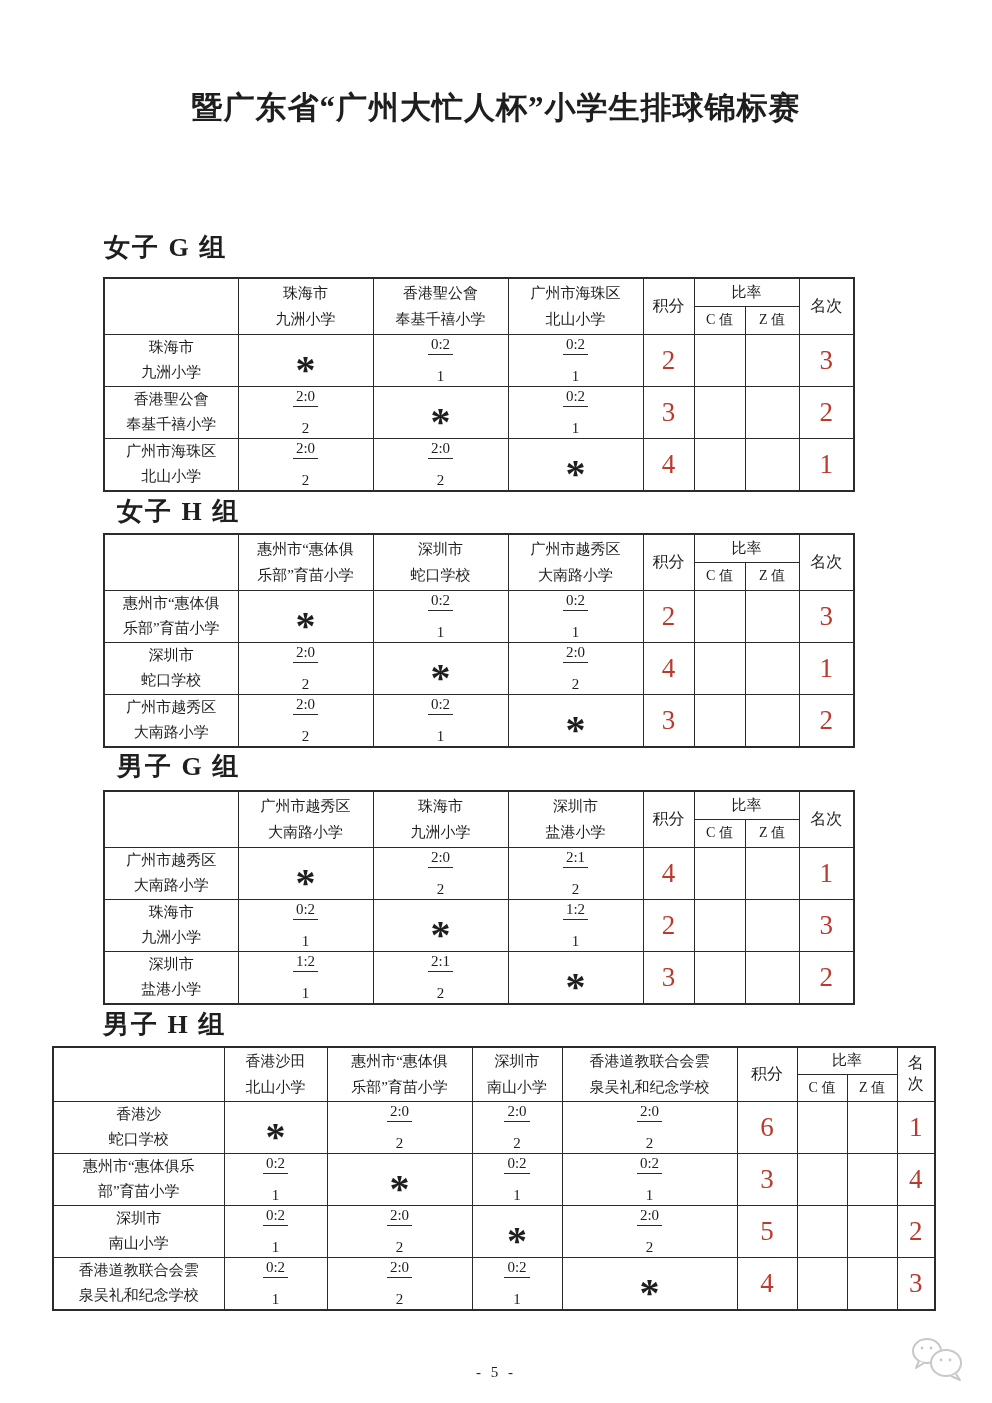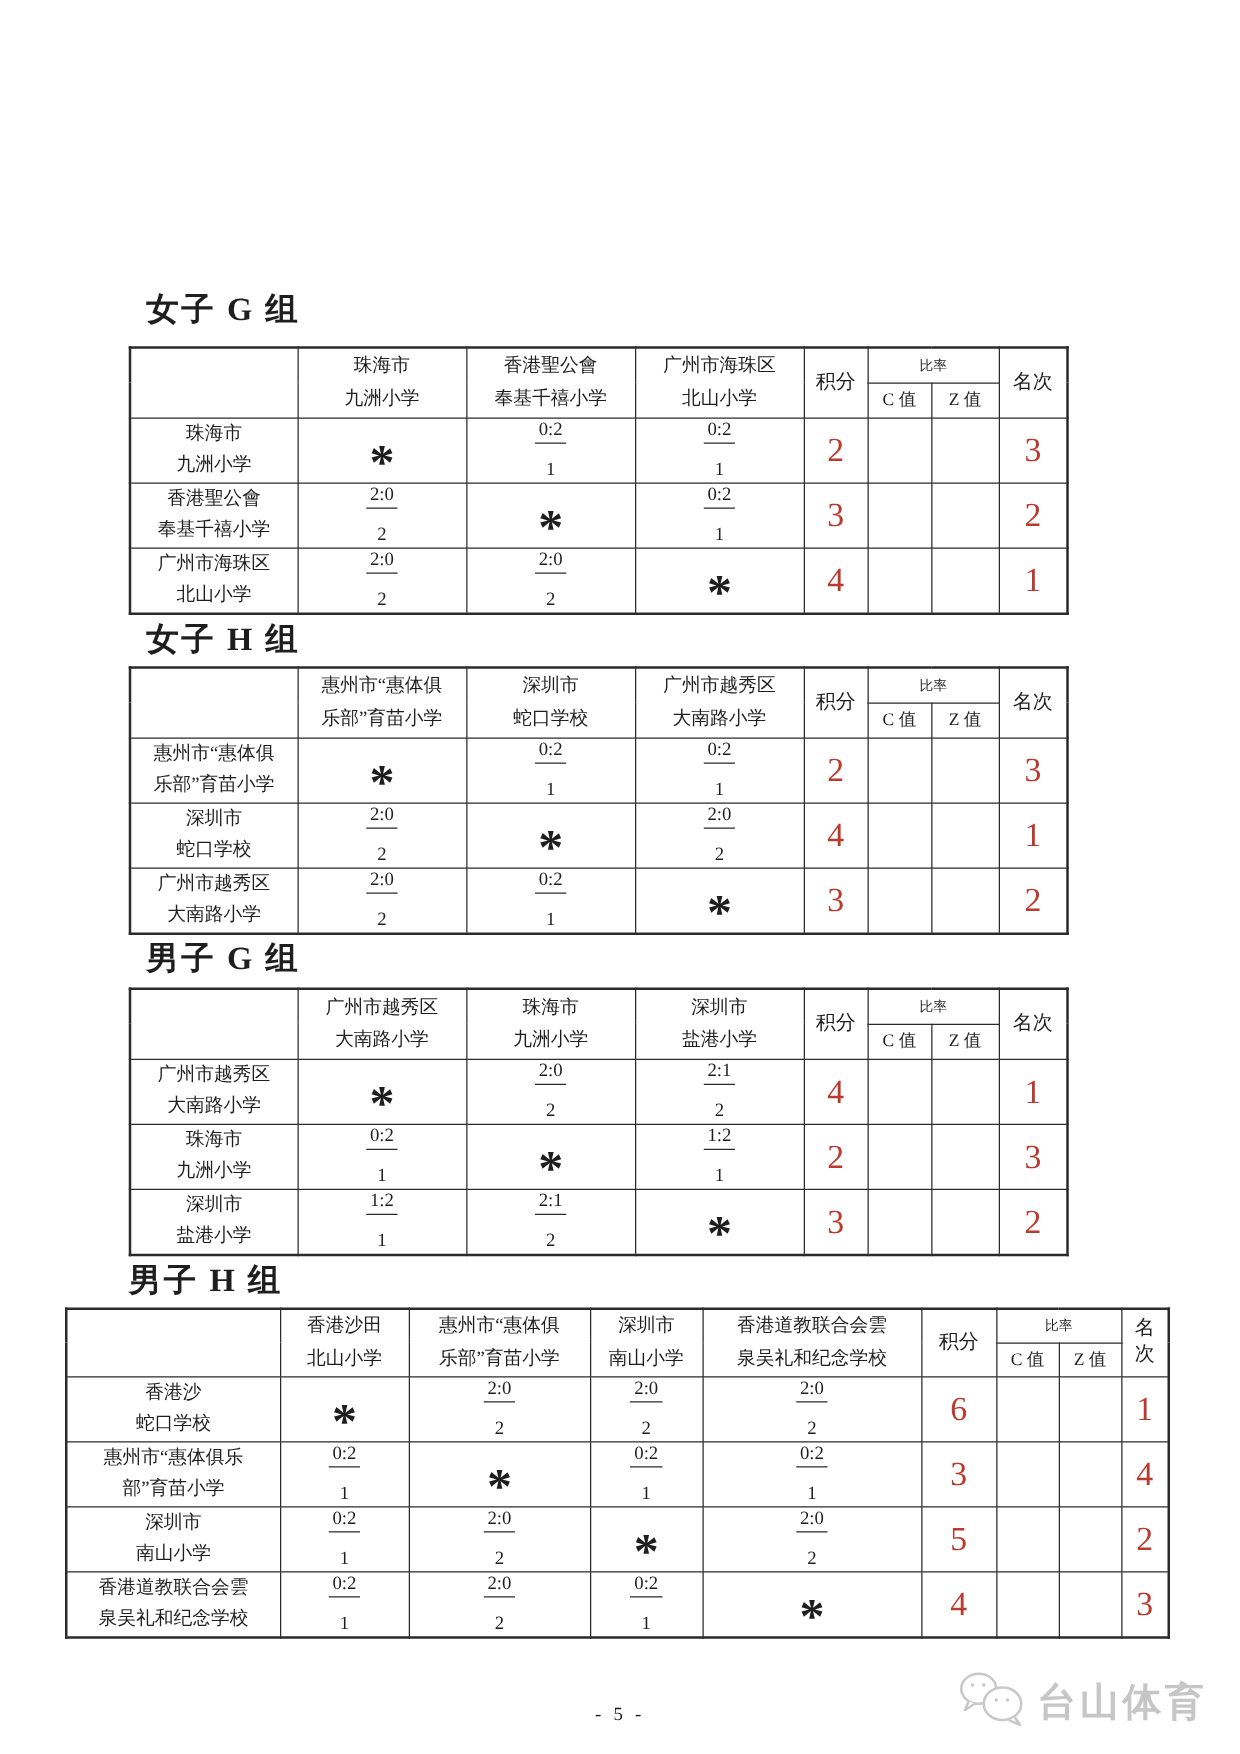--- a/index.html
+++ b/index.html
@@ -19,61 +19,61 @@
   .t1{font-size:31px;line-height:44px;letter-spacing:1px;}
   .t2{font-size:31px;line-height:64px;letter-spacing:1px;}
   .t3{font-size:29px;line-height:30px;letter-spacing:2px;}
   
   .group-heading{position:absolute;font-size:26px;font-weight:600;letter-spacing:2px;white-space:nowrap;}
   
   table.results{position:absolute;border-collapse:collapse;table-layout:fixed;border:2px solid var(--line);background:#fff;}
   table.results td{border:1px solid var(--line);text-align:center;vertical-align:middle;padding:0;overflow:hidden;}
   .hdr-team{font-size:15px;line-height:1.75;}
   .hdr-label{font-size:16px;line-height:1.3;}
-  .hdr-ratio{font-size:11px;}
+  .hdr-ratio{font-size:15px;}
   .hdr-cz{font-size:14px;}
   .row-label{font-size:15px;line-height:1.7;}
   .result-wrap{display:flex;flex-direction:column;align-items:center;gap:13px;}
   .frac-set{display:inline-block;border-bottom:1.5px solid var(--line);padding:0 3px 2px;font-size:15px;line-height:1.1;}
   .frac-pt{font-size:15px;line-height:1.1;}
   .red-num{color:var(--red);font-size:27px;}
   .ast{font-size:40px;line-height:1;display:inline-block;position:relative;top:10px;font-weight:bold;}
   .empty-cell{font-size:14px;}
   
   .page-number{position:absolute;top:1364px;left:0;width:992px;text-align:center;font-size:15px;letter-spacing:3px;}
   .watermark{position:absolute;top:1336px;right:26px;display:flex;align-items:center;gap:8px;color:var(--wm);}
   .watermark-text{font-size:31px;letter-spacing:3px;font-weight:600;}
 </style>
 </head>
 <body>
 
 <div class="page" id="page">
 
   <div class="title-block">
+    <div class="t2">暨广东省“广州大忙人杯”小学生排球锦标赛</div>
   </div>
 
   <div class="page-number">- 5 -</div>
 
   <div class="watermark">
     <span>
       <svg width="56" height="46" viewBox="0 0 56 46">
         <ellipse cx="17" cy="15" rx="14" ry="12" fill="#ffffff" stroke="#c8c8c8" stroke-width="2"></ellipse>
         <path d="M9 25 L6 32 L14 27" fill="#ffffff" stroke="#c8c8c8" stroke-width="2" stroke-linejoin="round"></path>
         <circle cx="12" cy="12" r="1.4" fill="#c8c8c8"></circle>
         <circle cx="21" cy="12" r="1.4" fill="#c8c8c8"></circle>
         <ellipse cx="36" cy="27" rx="15" ry="13" fill="#ffffff" stroke="#c8c8c8" stroke-width="2"></ellipse>
         <path d="M46 38 L50 44 L41 40" fill="#ffffff" stroke="#c8c8c8" stroke-width="2" stroke-linejoin="round"></path>
         <circle cx="31" cy="24" r="1.4" fill="#c8c8c8"></circle>
         <circle cx="40" cy="24" r="1.4" fill="#c8c8c8"></circle>
       </svg>
     </span>
-    <span class="watermark-text">台山体育</span>
   </div>
 
-<div class="group-heading" style="left: 117px; top: 230px;">女子 G 组</div>
+<div class="group-heading" style="left: 104px; top: 230px;">女子 G 组</div>
     <table class="results" style="left: 103px; top: 277px; width: 750px;">
       <colgroup>
         <col style="width: 134px;">
         <col style="width: 135px;">
         <col style="width: 135px;">
         <col style="width: 135px;">
         <col style="width: 51px;">
         <col style="width: 51px;">
         <col style="width: 54px;">
         <col style="width: 55px;">

